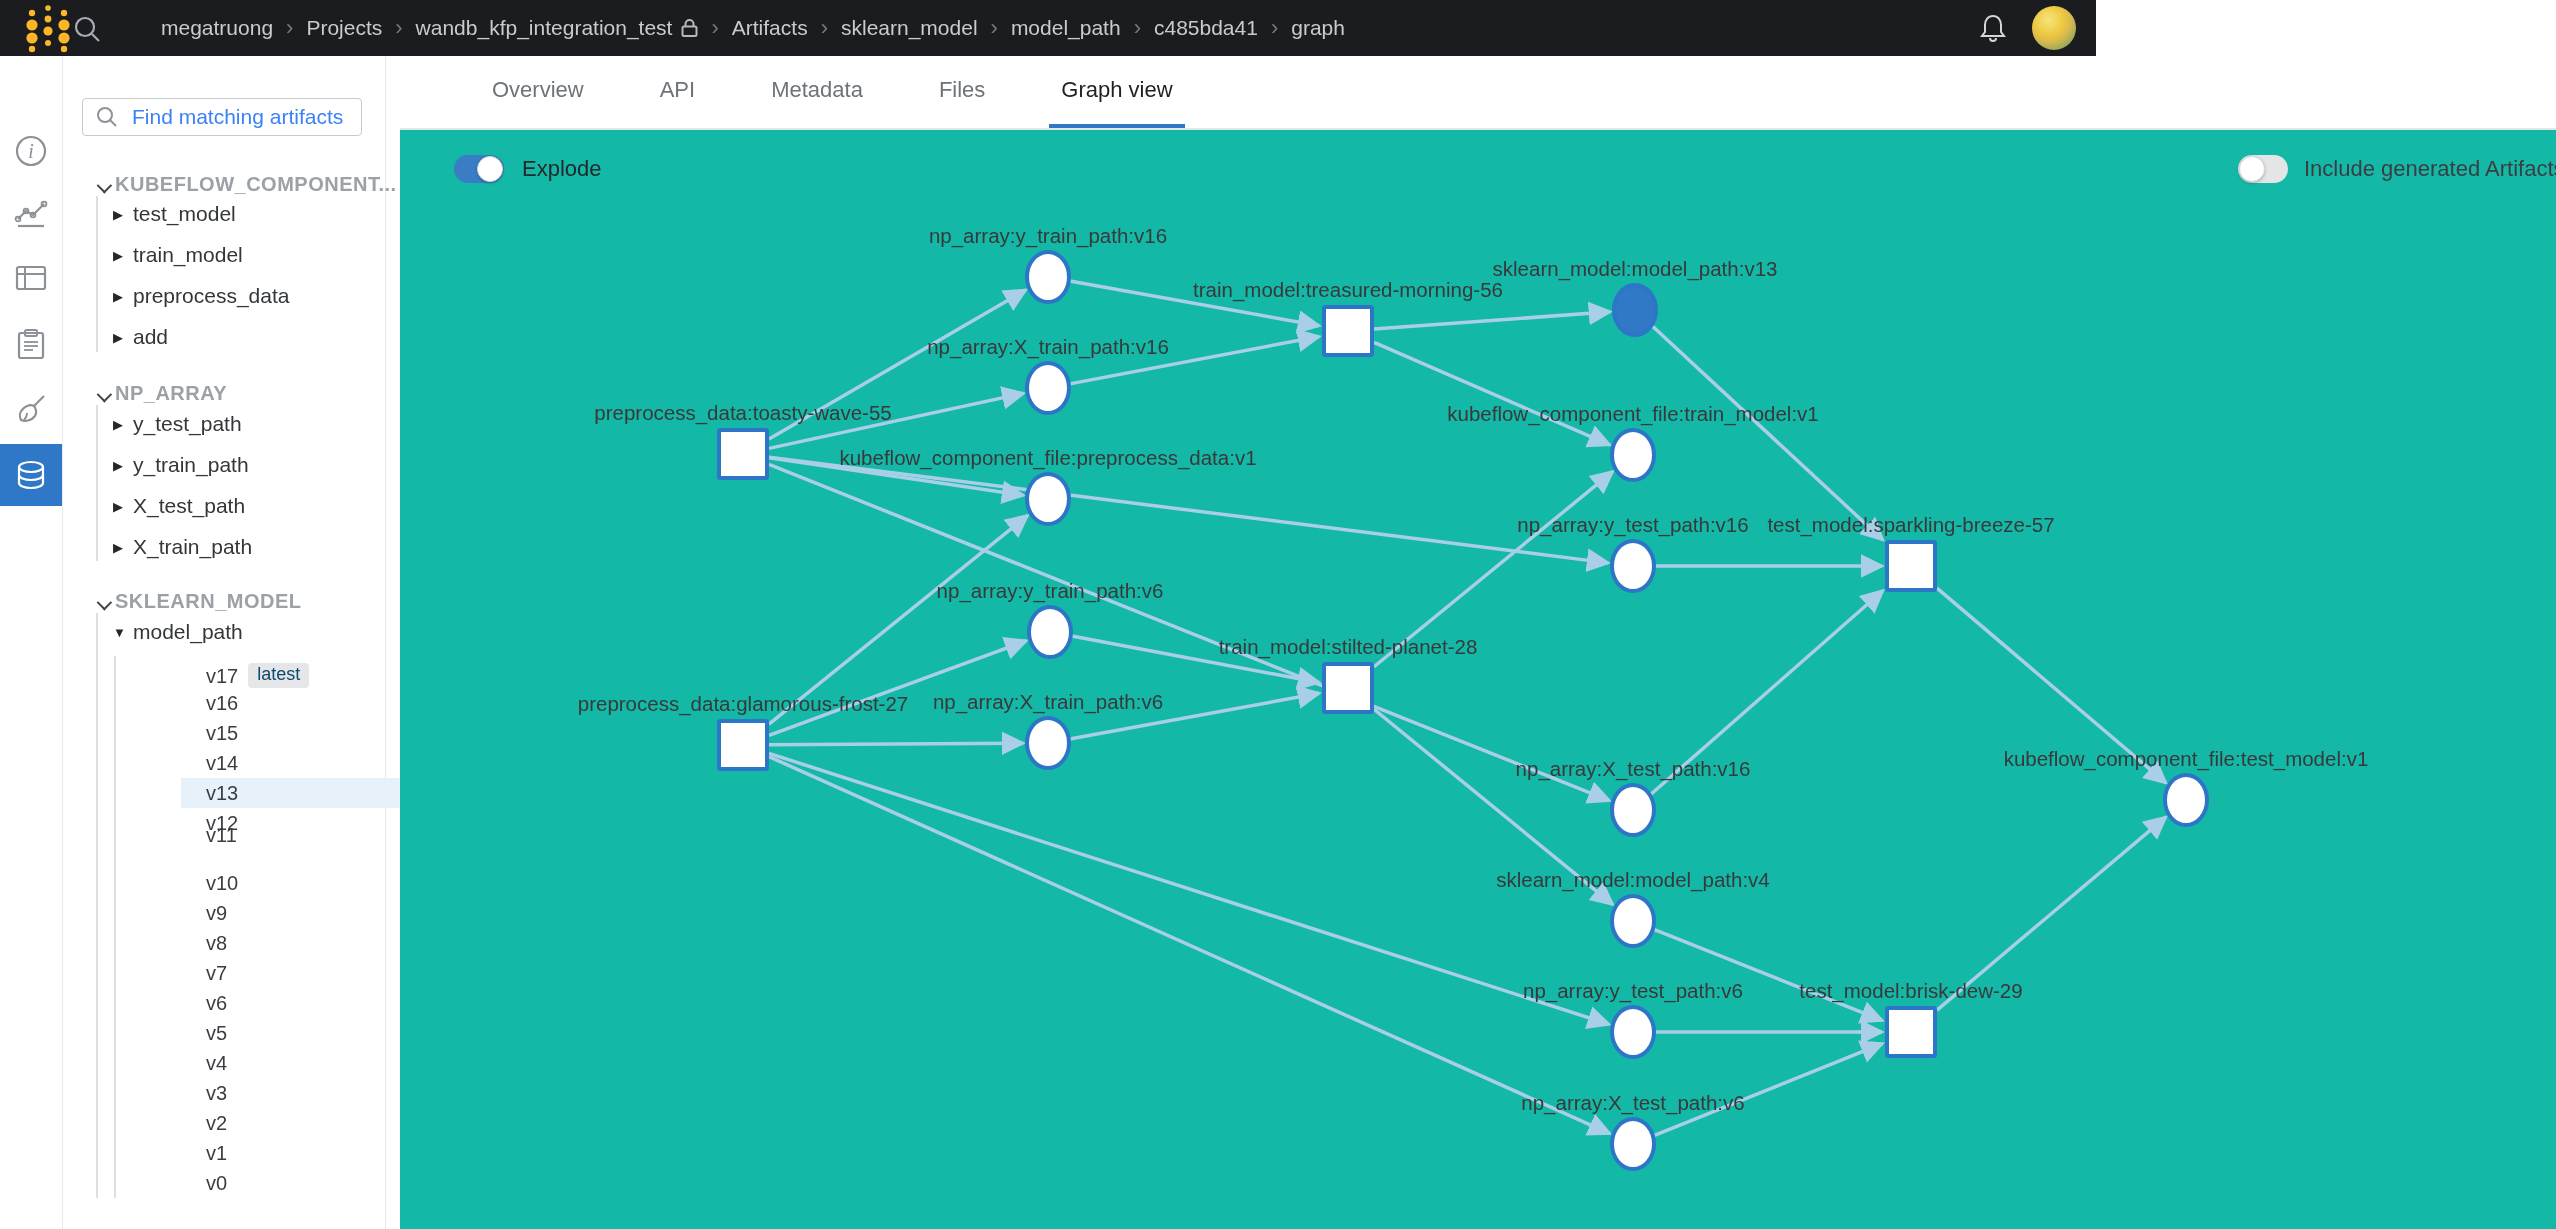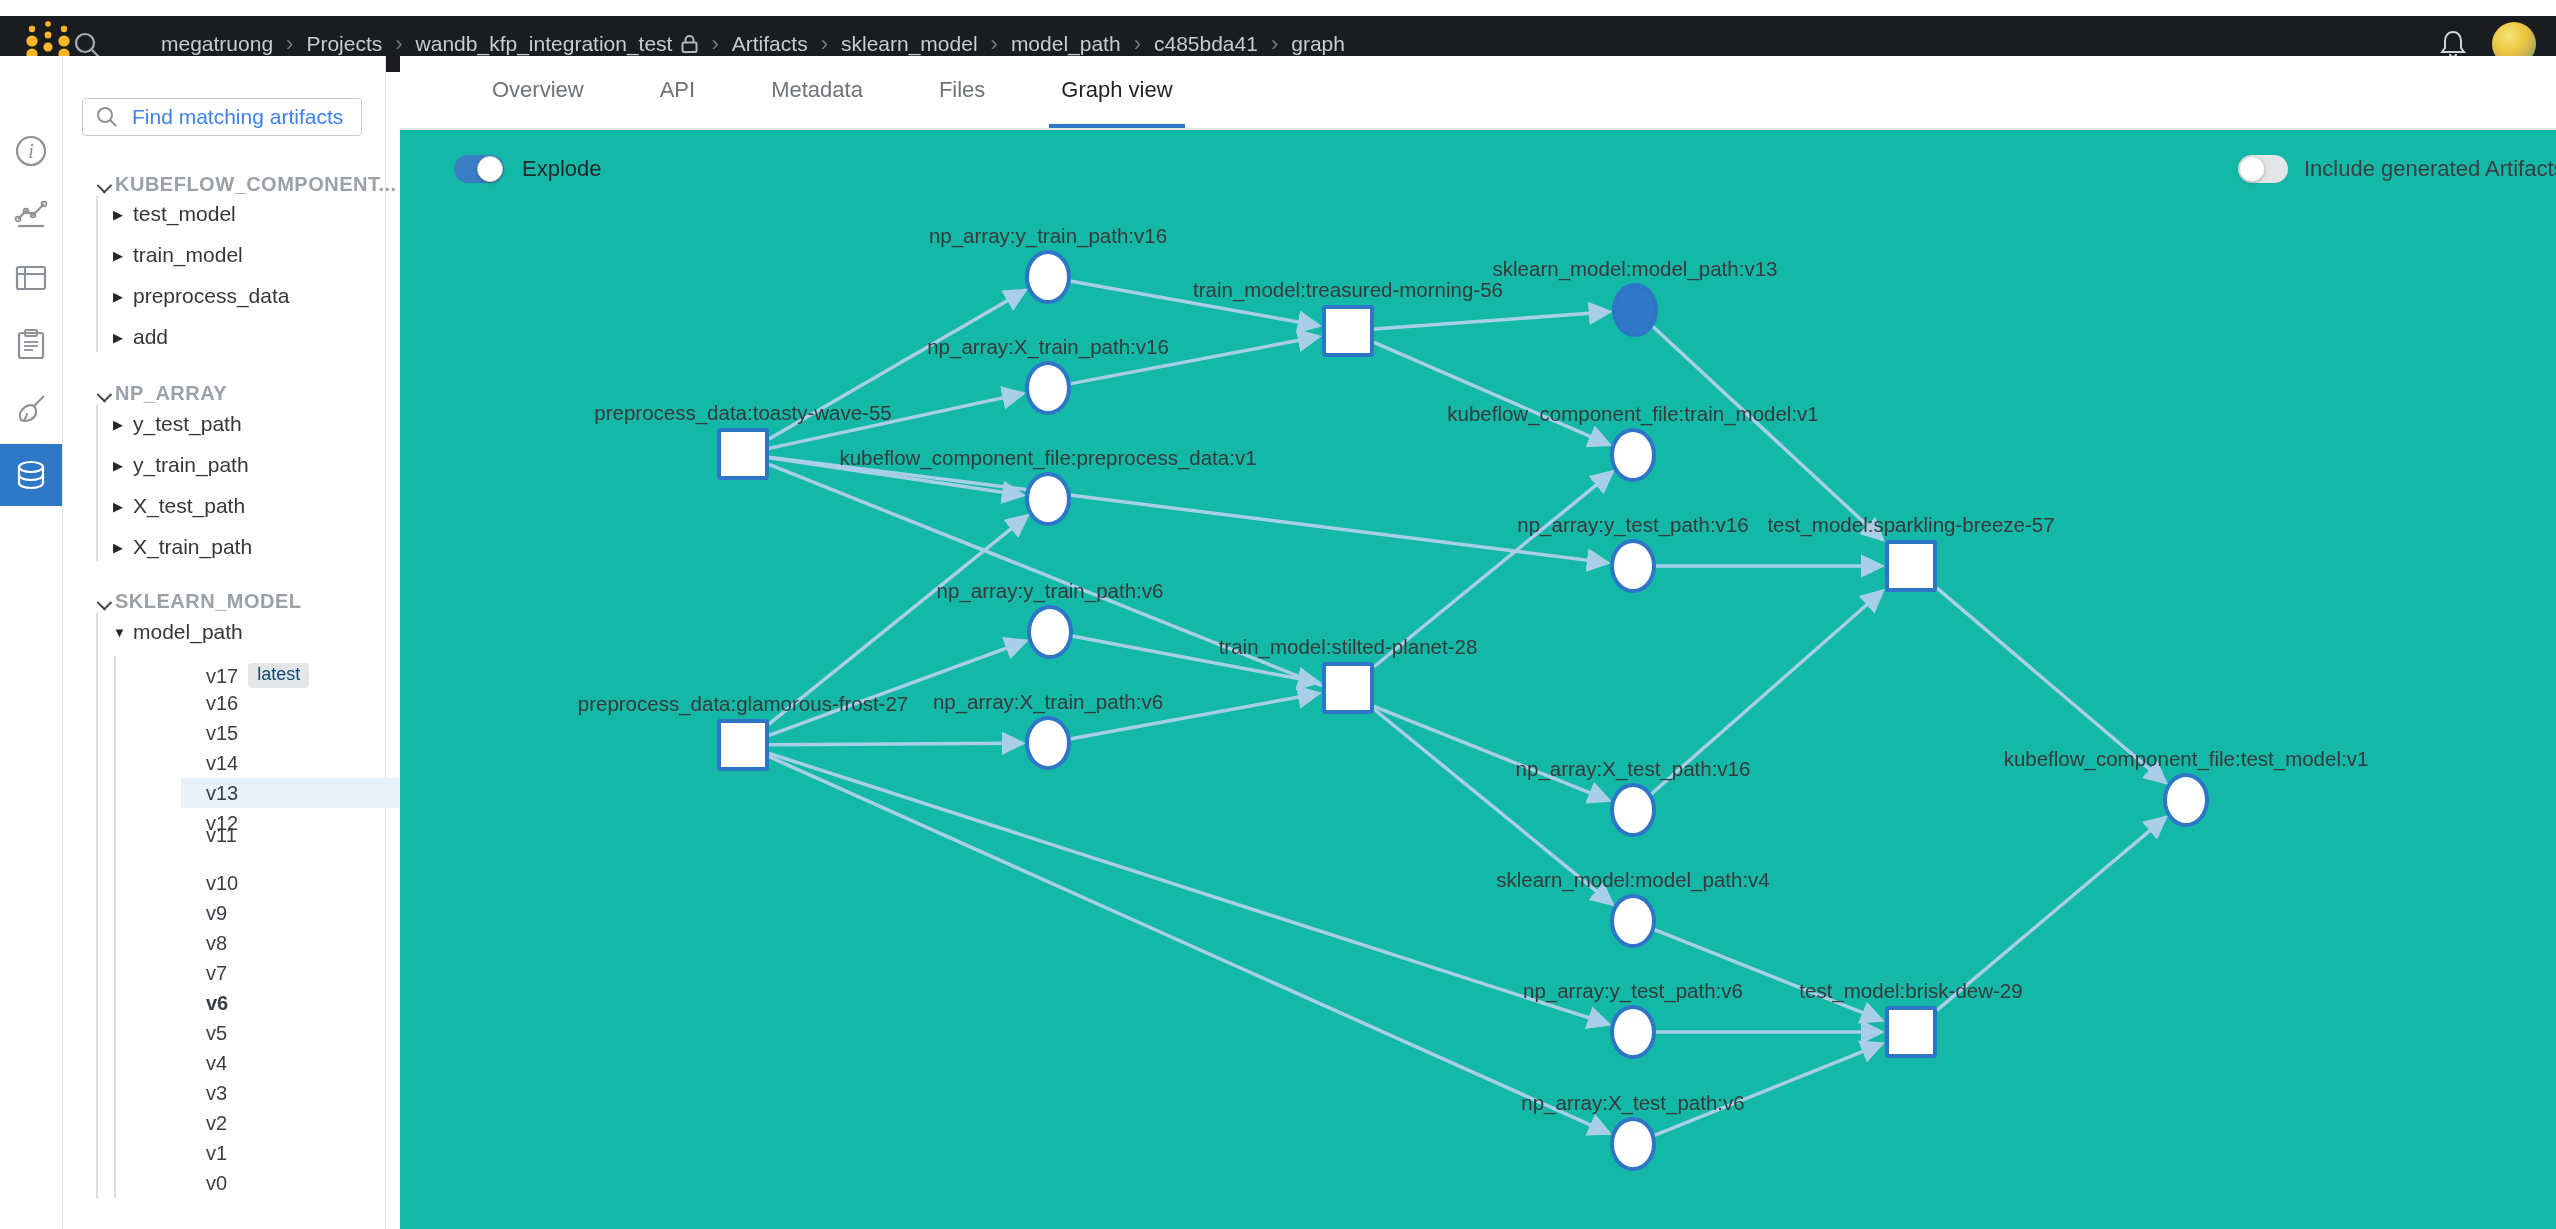--- a/index.html
+++ b/index.html
@@ -1,21 +1,21 @@
 <!DOCTYPE html>
 <html><head>
 <meta charset="utf-8">
 <style>
   * { margin:0; padding:0; box-sizing:border-box; }
   html,body { width:2556px; height:1229px; overflow:hidden; background:#fff;
     font-family:"Liberation Sans", sans-serif; }
   #app { position:relative; width:2556px; height:1229px; }
 
   
-  .navbar { position:absolute; left:0; top:16px; width:2556px; height:56px;
+  .navbar { position:absolute; left:0; top:0; width:2096px; height:56px;
     background:#1a1c1f; display:flex; align-items:center; }
   .logo { position:absolute; left:18px; top:0; width:60px; height:56px; }
   .nav-search { position:absolute; left:72px; top:14px; width:30px; height:30px; }
   .crumbs { position:absolute; left:161px; top:0; height:56px; display:flex; align-items:center;
     font-size:21px; color:#c9cbcd; white-space:nowrap; }
   .crumb { color:#c9cbcd; }
   .crumb-sep { color:#77797c; margin:0 13px; font-size:22px; }
   .lock { margin-left:9px; display:inline-block; }
   .nav-right { position:absolute; right:20px; top:0; height:56px; display:flex; align-items:center; gap:24px; }
   .avatar { width:44px; height:44px; border-radius:50%;
@@ -236,21 +236,21 @@
         </div>
         <div class="ver-row" style="top: 842px;">
           <span class="ver-label">v9</span>
         </div>
         <div class="ver-row" style="top: 872px;">
           <span class="ver-label">v8</span>
         </div>
         <div class="ver-row" style="top: 902px;">
           <span class="ver-label">v7</span>
         </div>
-        <div class="ver-row" style="top: 932px; font-weight: bold;">
+        <div class="ver-row" style="top: 932px;">
           <span class="ver-label">v6</span>
         </div>
         <div class="ver-row" style="top: 962px;">
           <span class="ver-label">v5</span>
         </div>
         <div class="ver-row" style="top: 992px;">
           <span class="ver-label">v4</span>
         </div>
         <div class="ver-row" style="top: 1022px;">
           <span class="ver-label">v3</span>

